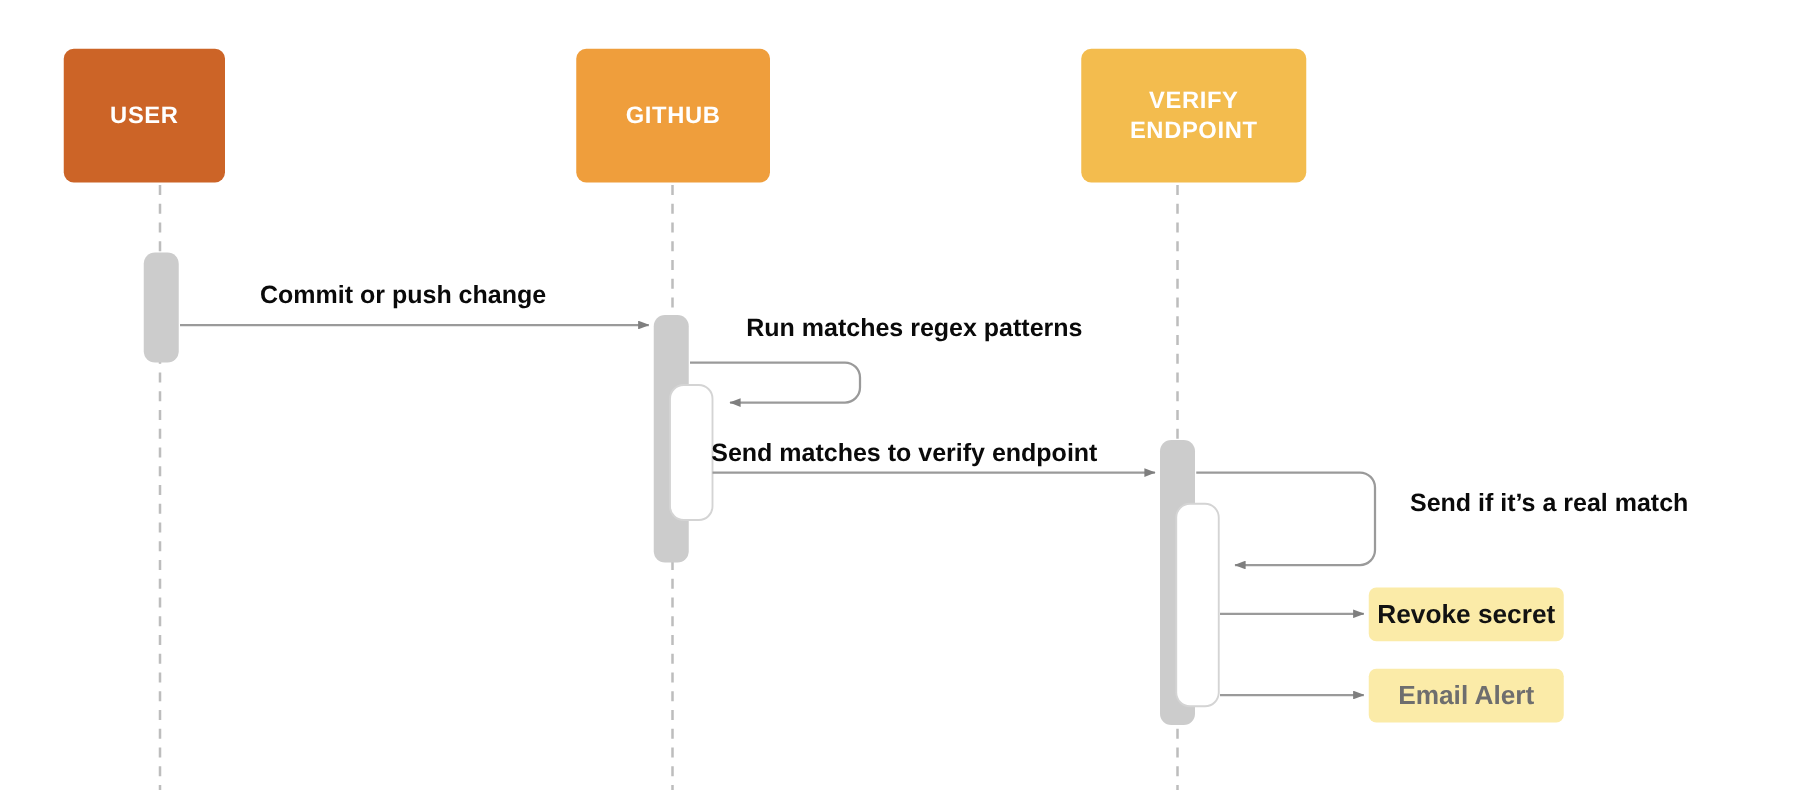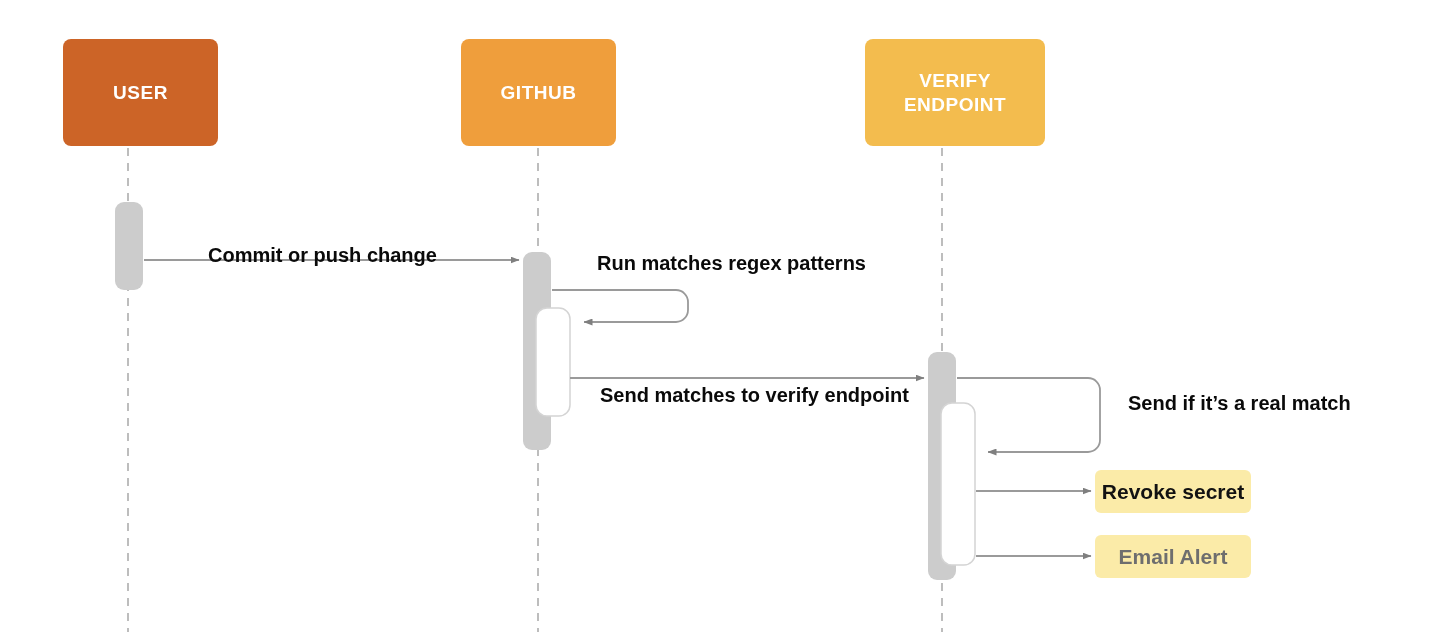--- a/index.html
+++ b/index.html
@@ -95,40 +95,40 @@
 
     <line x1="570" y1="378" x2="924" y2="378" stroke="#9a9a9a" stroke-width="1.8" marker-end="url(#arrowhead)"></line>
 
     <path d="M957,378 H1088 a12,12 0 0 1 12,12 V440 a12,12 0 0 1 -12,12 H988" fill="none" stroke="#9a9a9a" stroke-width="1.8" marker-end="url(#arrowhead)"></path>
 
     <line x1="976" y1="491" x2="1091" y2="491" stroke="#9a9a9a" stroke-width="1.8" marker-end="url(#arrowhead)"></line>
 
     <line x1="976" y1="556" x2="1091" y2="556" stroke="#9a9a9a" stroke-width="1.8" marker-end="url(#arrowhead)"></line>
   </svg>
 
-  <div class="actor-box" style="left:63px; top:39px; width:155px; height:107px; background:#CC6427;">
+  <div class="actor-box" style="left:51px; top:39px; width:129px; height:107px; background:#CC6427;">
     <span>USER</span>
   </div>
 
   <div class="actor-box" style="left:461px; top:39px; width:155px; height:107px; background:#EF9E3C;">
     <span>GITHUB</span>
   </div>
 
   <div class="actor-box" style="left:865px; top:39px; width:180px; height:107px; background:#F3BC4E;">
     <span>
       <span>VERIFY</span><br>
       <span>ENDPOINT</span>
     </span>
   </div>
 
-  <div class="msg-label" style="left:208px; top:225px;margin-top:19px;">Commit or push change</div>
+  <div class="msg-label" style="left:208px; top:225px;">Commit or push change</div>
 
   <div class="msg-label" style="left:597px; top:252px;">Run matches regex patterns</div>
 
-  <div class="msg-label" style="left:600px; top:352px;margin-top:32px;">Send matches to verify endpoint</div>
+  <div class="msg-label" style="left:569px; top:352px;">Send matches to verify endpoint</div>
 
   <div class="msg-label" style="left:1128px; top:392px;">Send if it’s a real match</div>
 
   <div class="note-box" style="left:1095px; top:535px; width:156px; height:43px; background:#FBEBA8; color:#6E6E6E;">
     <span>Email Alert</span>
   </div>
 
   <div class="note-box" style="left:1095px; top:470px; width:156px; height:43px; background:#FBEBA8; color:#121212;">
     <span>Revoke secret</span>
   </div>

